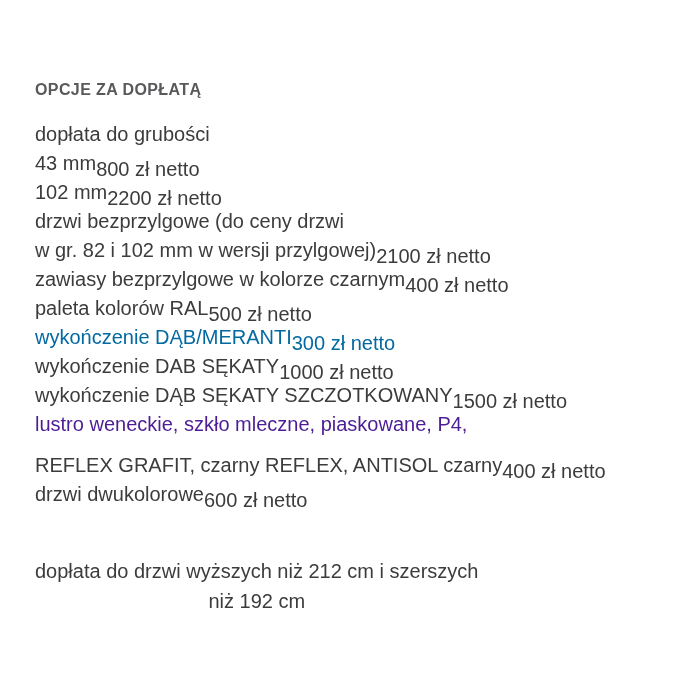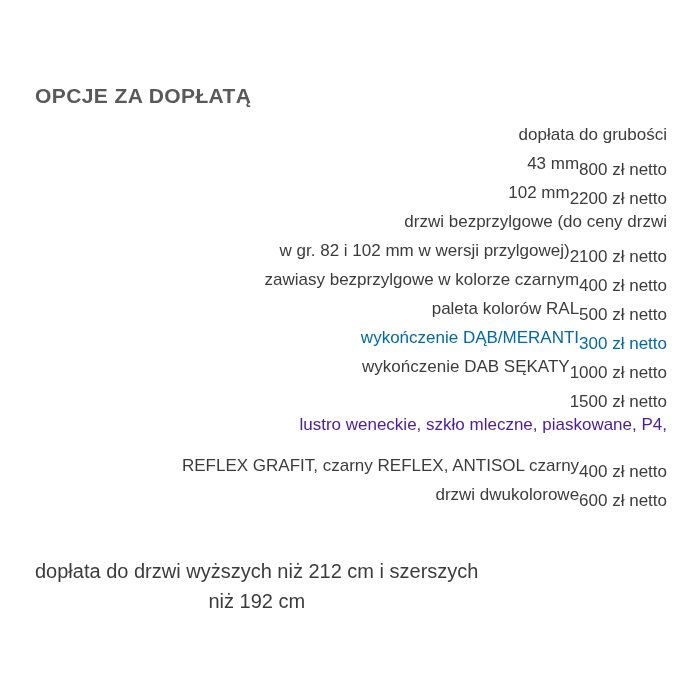--- a/index.html
+++ b/index.html
@@ -11,38 +11,38 @@
     height: 700px;
     background: #ffffff;
     font-family: "Liberation Sans", "DejaVu Sans", sans-serif;
     position: relative;
     overflow: hidden;
   }
   .page-title {
     position: absolute;
     left: 35px;
     top: 70px;
-    font-size: 21px;
+    font-size: 16px;
     font-weight: 700;
     color: #58595b;
     letter-spacing: 0.4px;
     white-space: nowrap;
   }
   .price-list {
     position: absolute;
     left: 35px;
     right: 33px;
     top: 120px;
   }
   .price-row {
     display: flex;
-    justify-content: flex-end;
+    justify-content: flex-start;
     height: 29px;
     line-height: 29px;
-    font-size: 17px;
+    font-size: 20px;
     color: #3c3c3e;
   }
   .option-label {
     white-space: nowrap;
   }
   .option-price {
     white-space: nowrap;
     position: relative;
     top: 6px;
     text-align: right;
@@ -104,20 +104,21 @@
     <span class="option-label">wykończenie DĄB/MERANTI</span>
     <span class="option-price">300 zł netto</span>
   </div>
 
   <div class="price-row" style="color: rgb(60, 60, 62);">
     <span class="option-label">wykończenie DAB SĘKATY</span>
     <span class="option-price">1000 zł netto</span>
   </div>
 
   <div class="price-row" style="color: rgb(60, 60, 62);">
+    <span class="option-label">wykończenie DĄB SĘKATY SZCZOTKOWANY</span>
     <span class="option-price">1500 zł netto</span>
   </div>
 
   <div class="price-row" style="color: #4c1d95;">
     <span class="option-label">lustro weneckie, szkło mleczne, piaskowane, P4,</span>
     <span class="option-price"></span>
   </div>
 
   <div class="price-row" style="color: rgb(60, 60, 62); margin-top: 12px;">
     <span class="option-label">REFLEX GRAFIT, czarny REFLEX, ANTISOL czarny</span>

